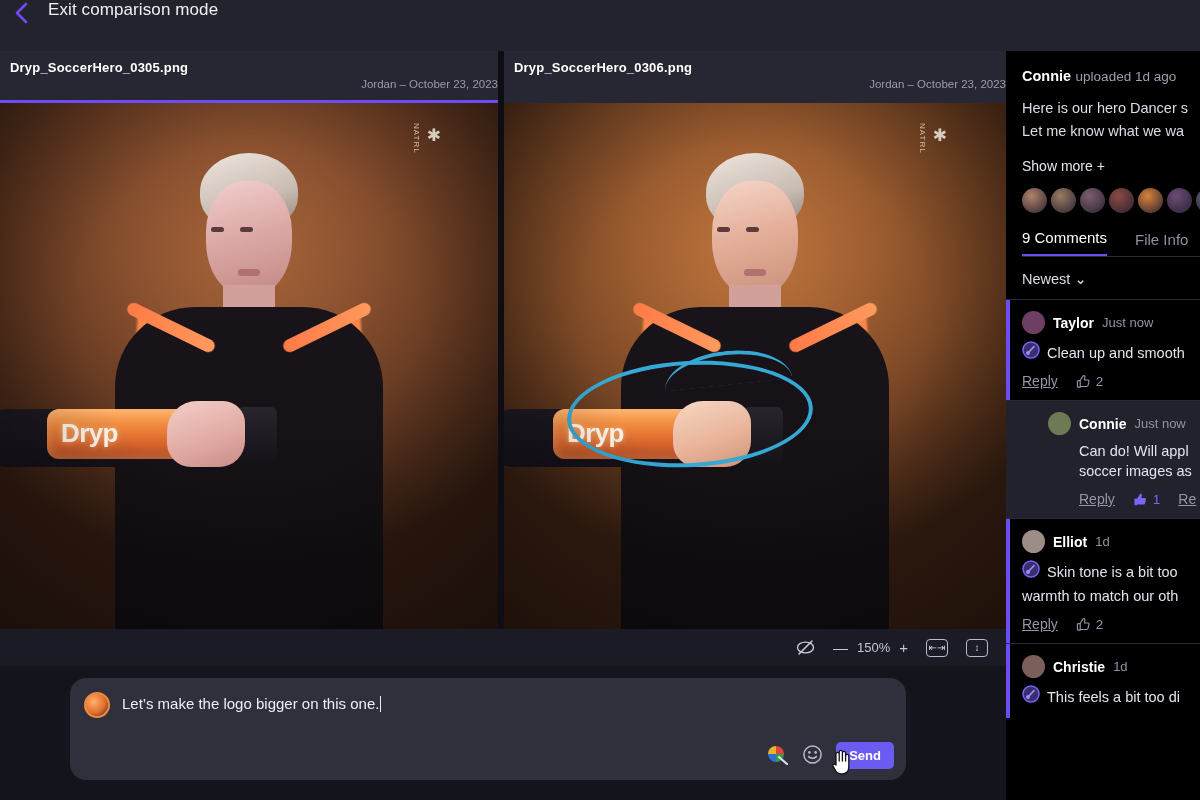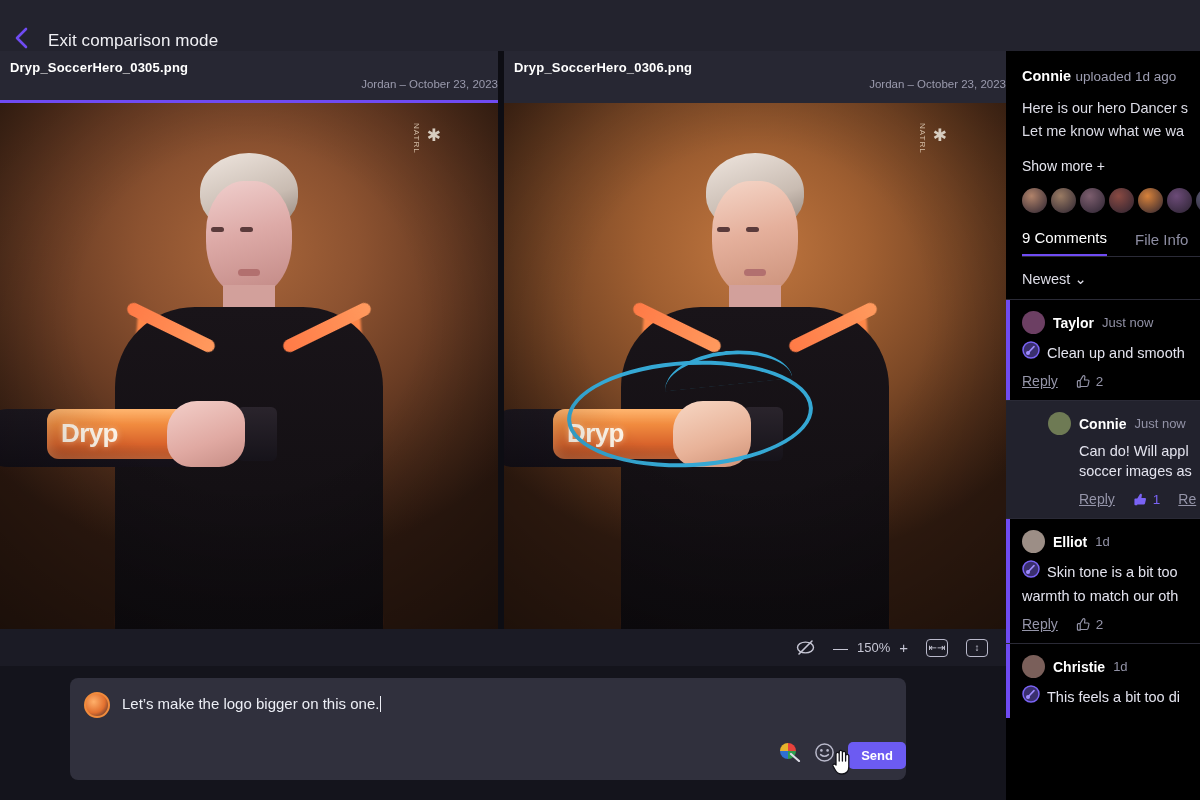--- a/index.html
+++ b/index.html
@@ -8,21 +8,21 @@
     background: #14141c;
     font-family: "Liberation Sans", sans-serif;
     overflow: hidden;
     -webkit-font-smoothing: antialiased;
   }
 
   
   .topbar {
     position: absolute; left: 0; top: 0; width: 1200px; height: 51px;
     background: #23232e;
-    display: flex; align-items: flex-end; gap: 14px;
+    display: flex; align-items: flex-start; gap: 14px;
     padding-left: 8px;
   }
   .back-chev { width: 26px; height: 26px; display: flex; align-items: center; justify-content: center; cursor: pointer; }
   .topbar-title { color: #f0f0f4; font-size: 17px; letter-spacing: .1px; }
 
   
   .stage {
     position: absolute; left: 0; top: 51px; width: 1006px; height: 615px;
     background: #0d0d13;
   }
@@ -150,33 +150,33 @@
     font-size: 10px; color: #d2d2e0; cursor: pointer;
   }
 
   
   .composer-wrap {
     position: absolute; left: 0; top: 666px; width: 1006px; height: 134px;
     background: #14141c; padding: 12px 100px 14px 70px;
   }
   .composer {
     position: relative; width: 836px; height: 102px;
-    background: #30303d; border-radius: 8px; padding: 14px 14px 0 14px;
+    background: #30303d; border-radius: 16px; padding: 14px 14px 0 14px;
   }
   .composer-row { display: flex; align-items: flex-start; gap: 12px; }
   .composer-avatar {
     width: 26px; height: 26px; border-radius: 50%; flex: none;
     background: radial-gradient(circle at 35% 35%,#ffb06a,#e2702f 55%,#2a2230 100%);
     border: 2px solid #f08b3c;
   }
   .composer-text { color: #eceef5; font-size: 15px; line-height: 20px; padding-top: 2px; }
   .caret { display: inline-block; width: 1px; height: 16px; background: #eceef5; margin-left: 1px; vertical-align: -3px; }
   .composer-actions {
-    position: absolute; right: 0; bottom: 11px;
-    display: flex; align-items: flex-start; gap: 13px;
+    position: absolute; right: 12px; bottom: 11px;
+    display: flex; align-items: flex-end; gap: 13px;
   }
   .send-btn {
     background: #6c5bf2; color: #ffffff; font-size: 13px; font-weight: bold;
     border: none; border-radius: 5px; padding: 6px 13px; cursor: pointer;
     font-family: "Liberation Sans", sans-serif;
   }
   .cursor-hand { position: absolute; left: 831px; top: 748px; width: 22px; height: 28px; pointer-events: none; }
 
   
   .sidebar {

